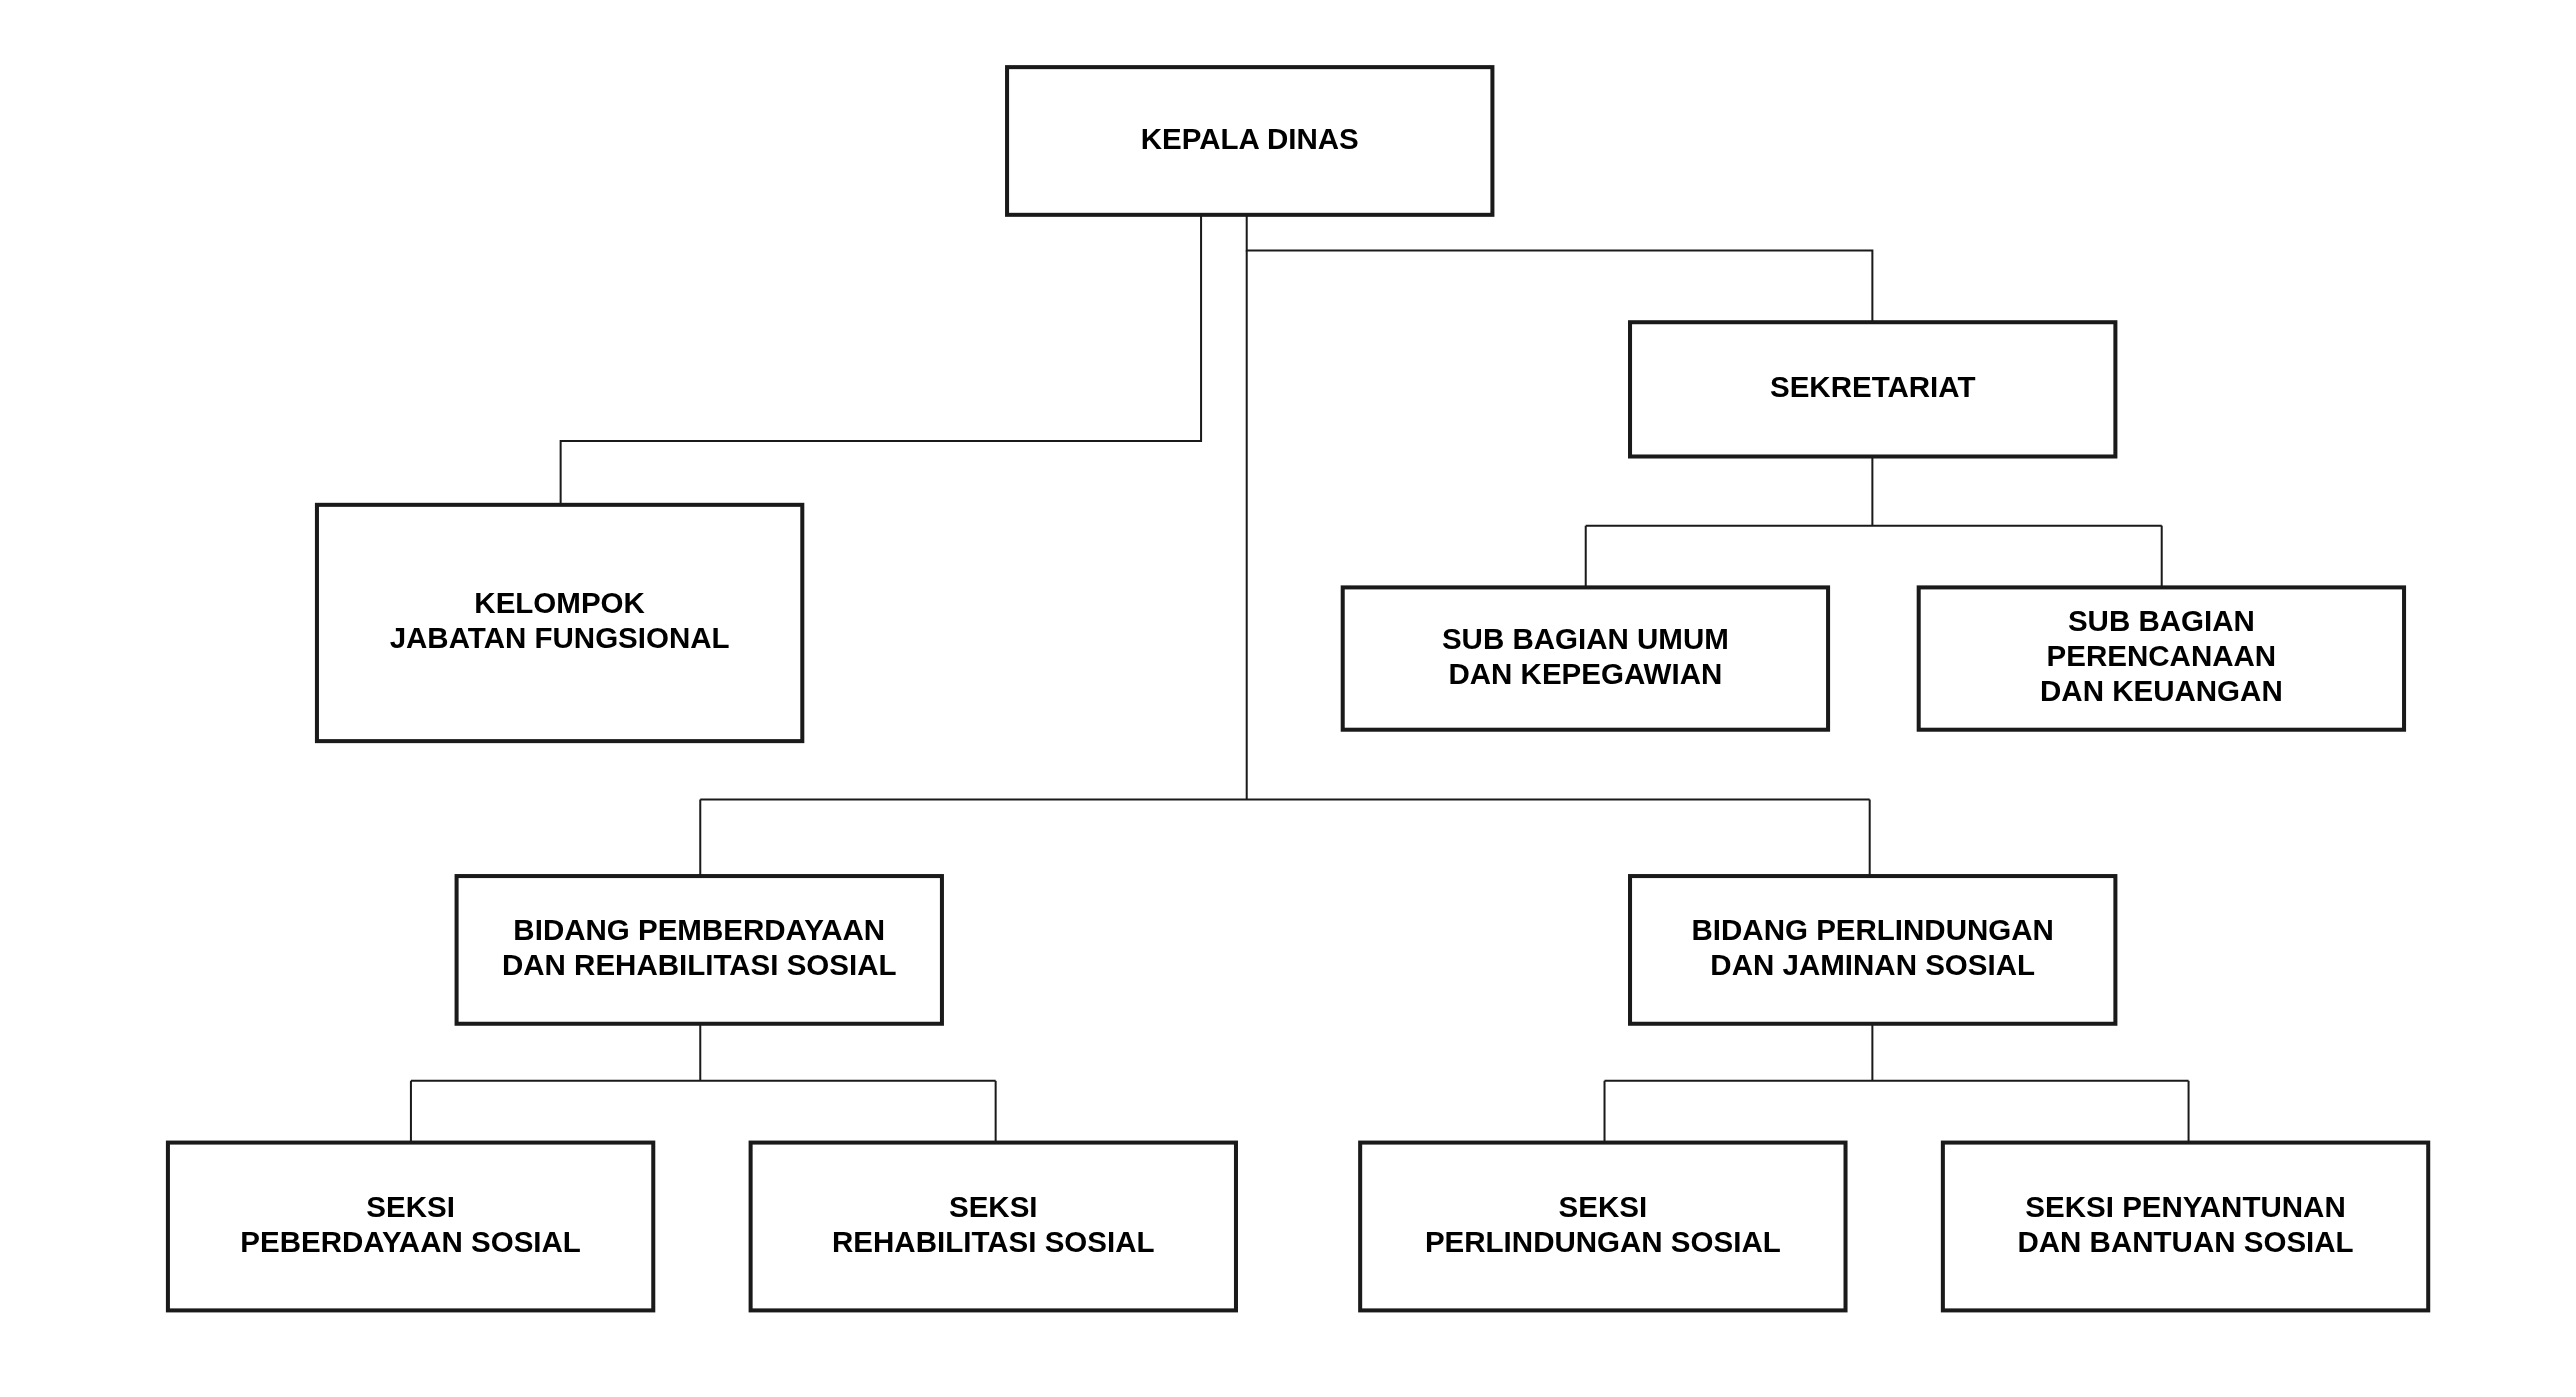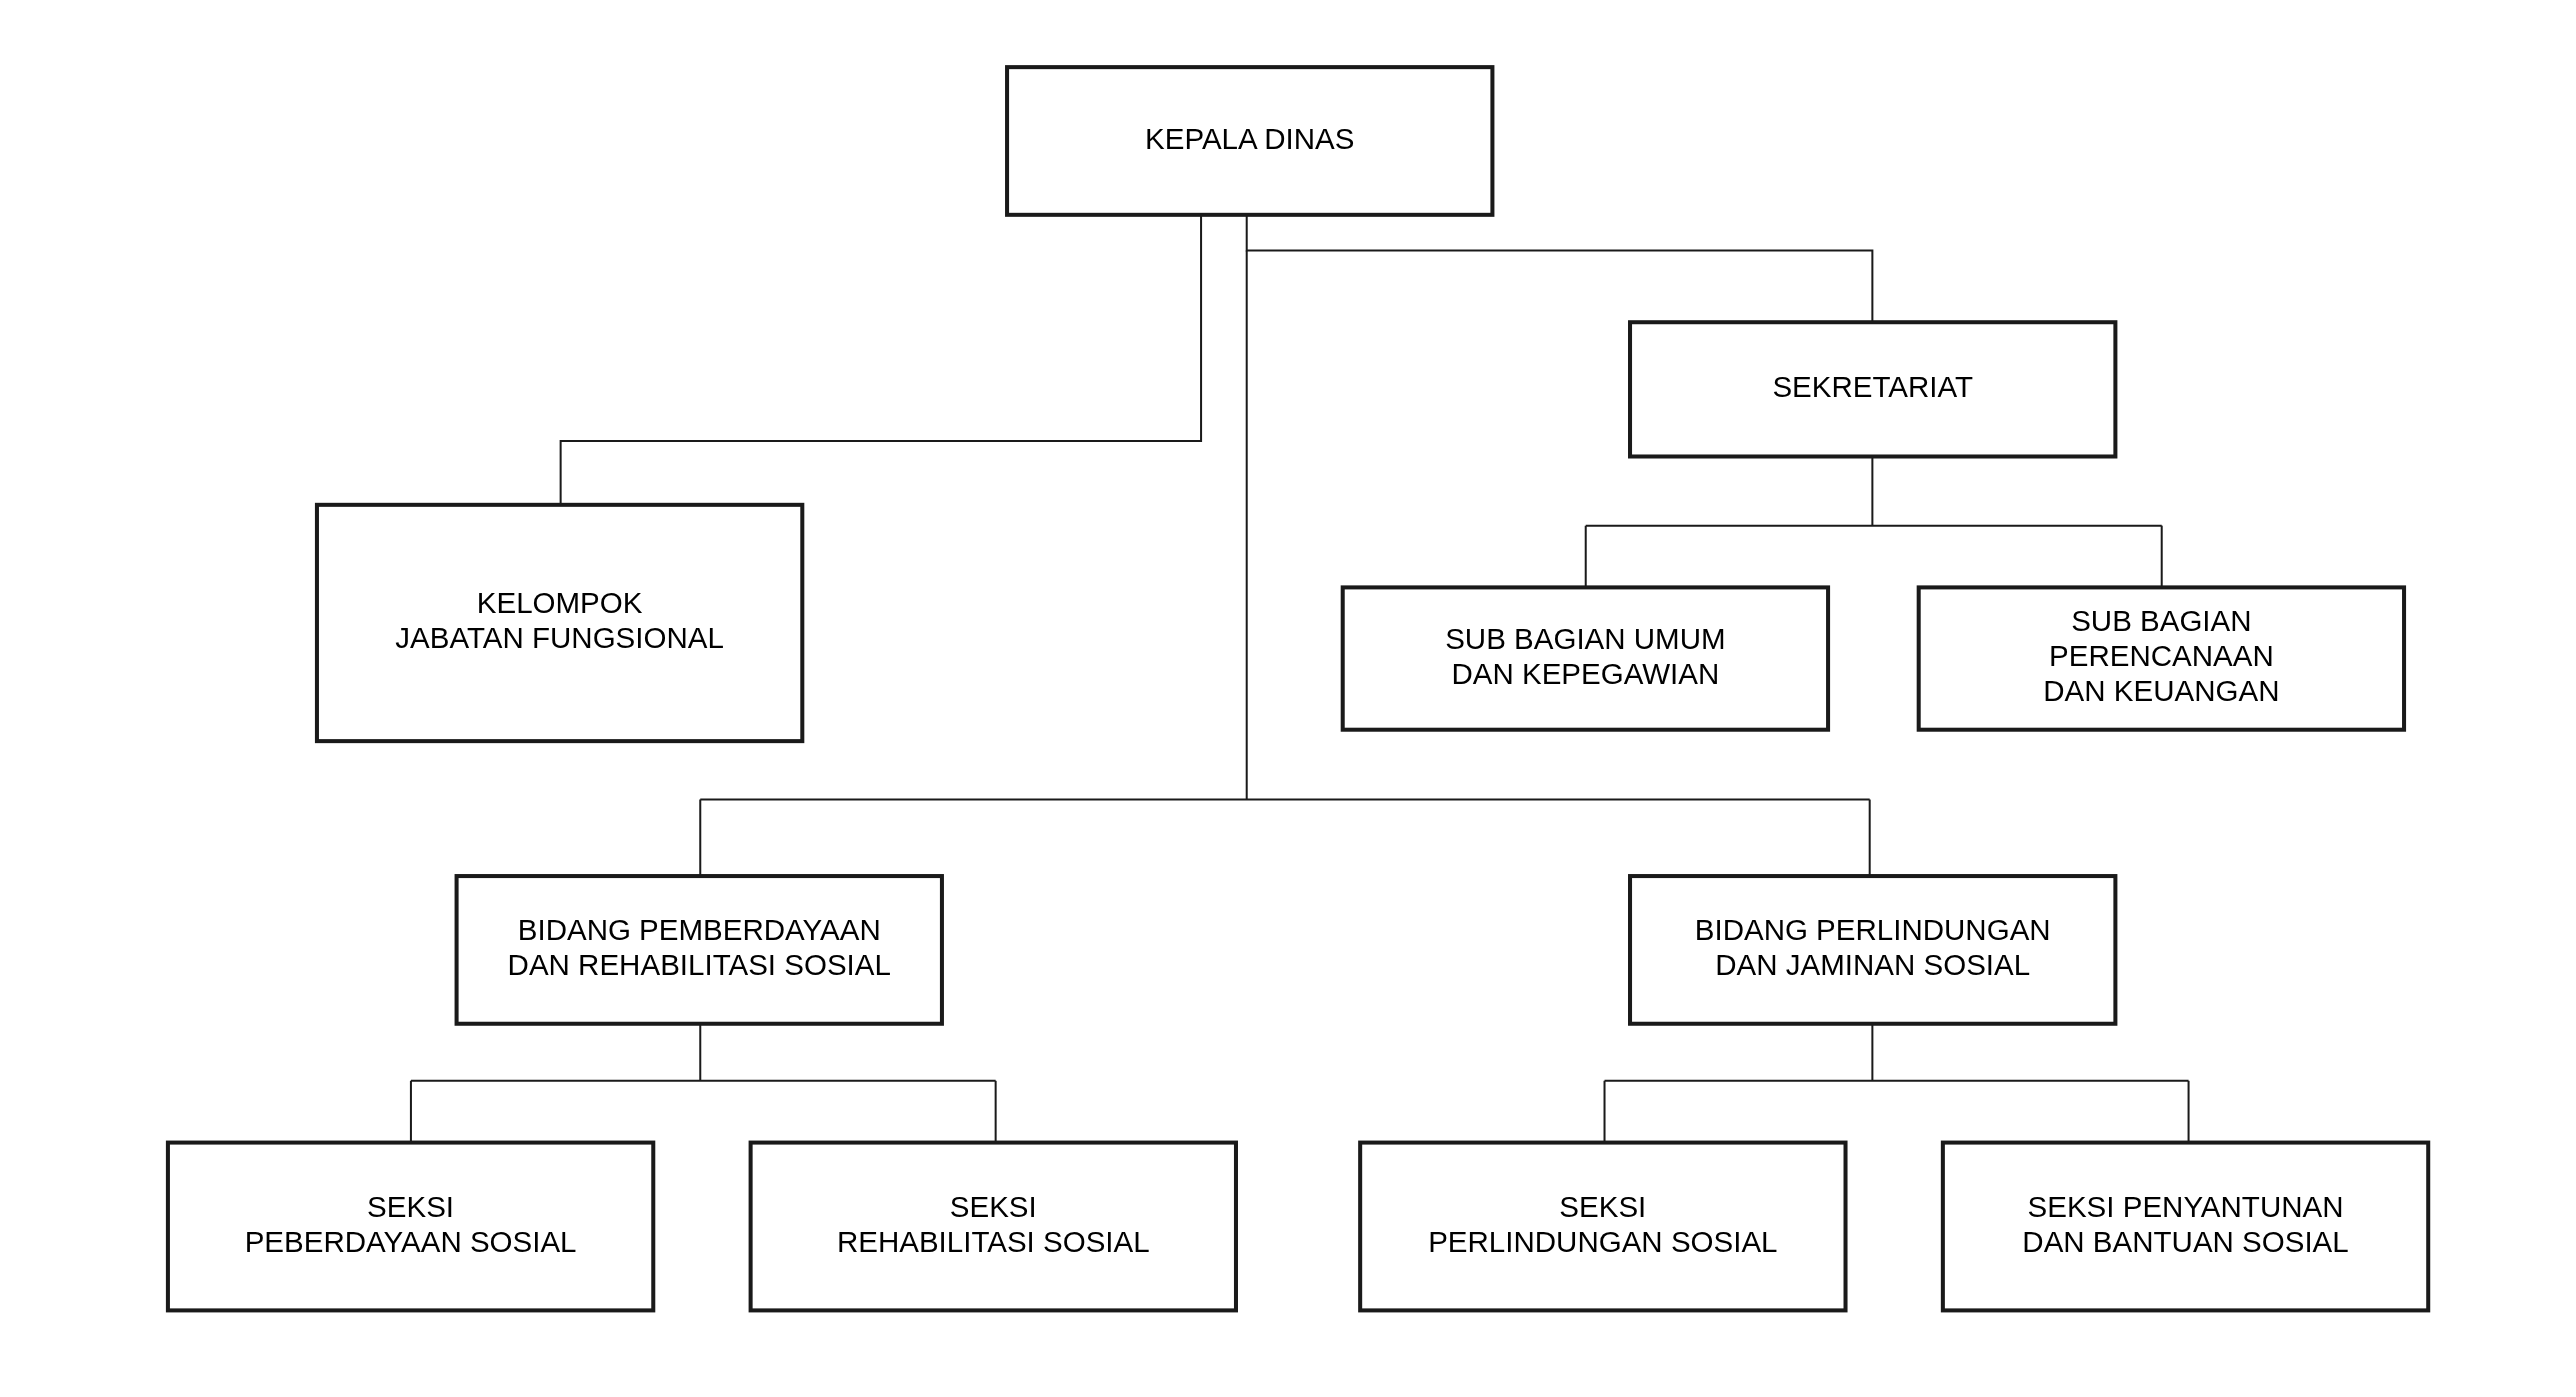--- a/index.html
+++ b/index.html
@@ -10,20 +10,21 @@
   }
   body {
     font-family: "Liberation Sans", sans-serif;
   }
   #chart-root {
     position: relative;
     width: 2576px;
     height: 1315px;
     background: #ffffff;
     overflow: hidden;
+    font-weight: bold;
   }
   svg.org-canvas {
     position: absolute;
     top: 0;
     left: 0;
     width: 2576px;
     height: 1397px;
     display: block;
   }
   .node-box {

